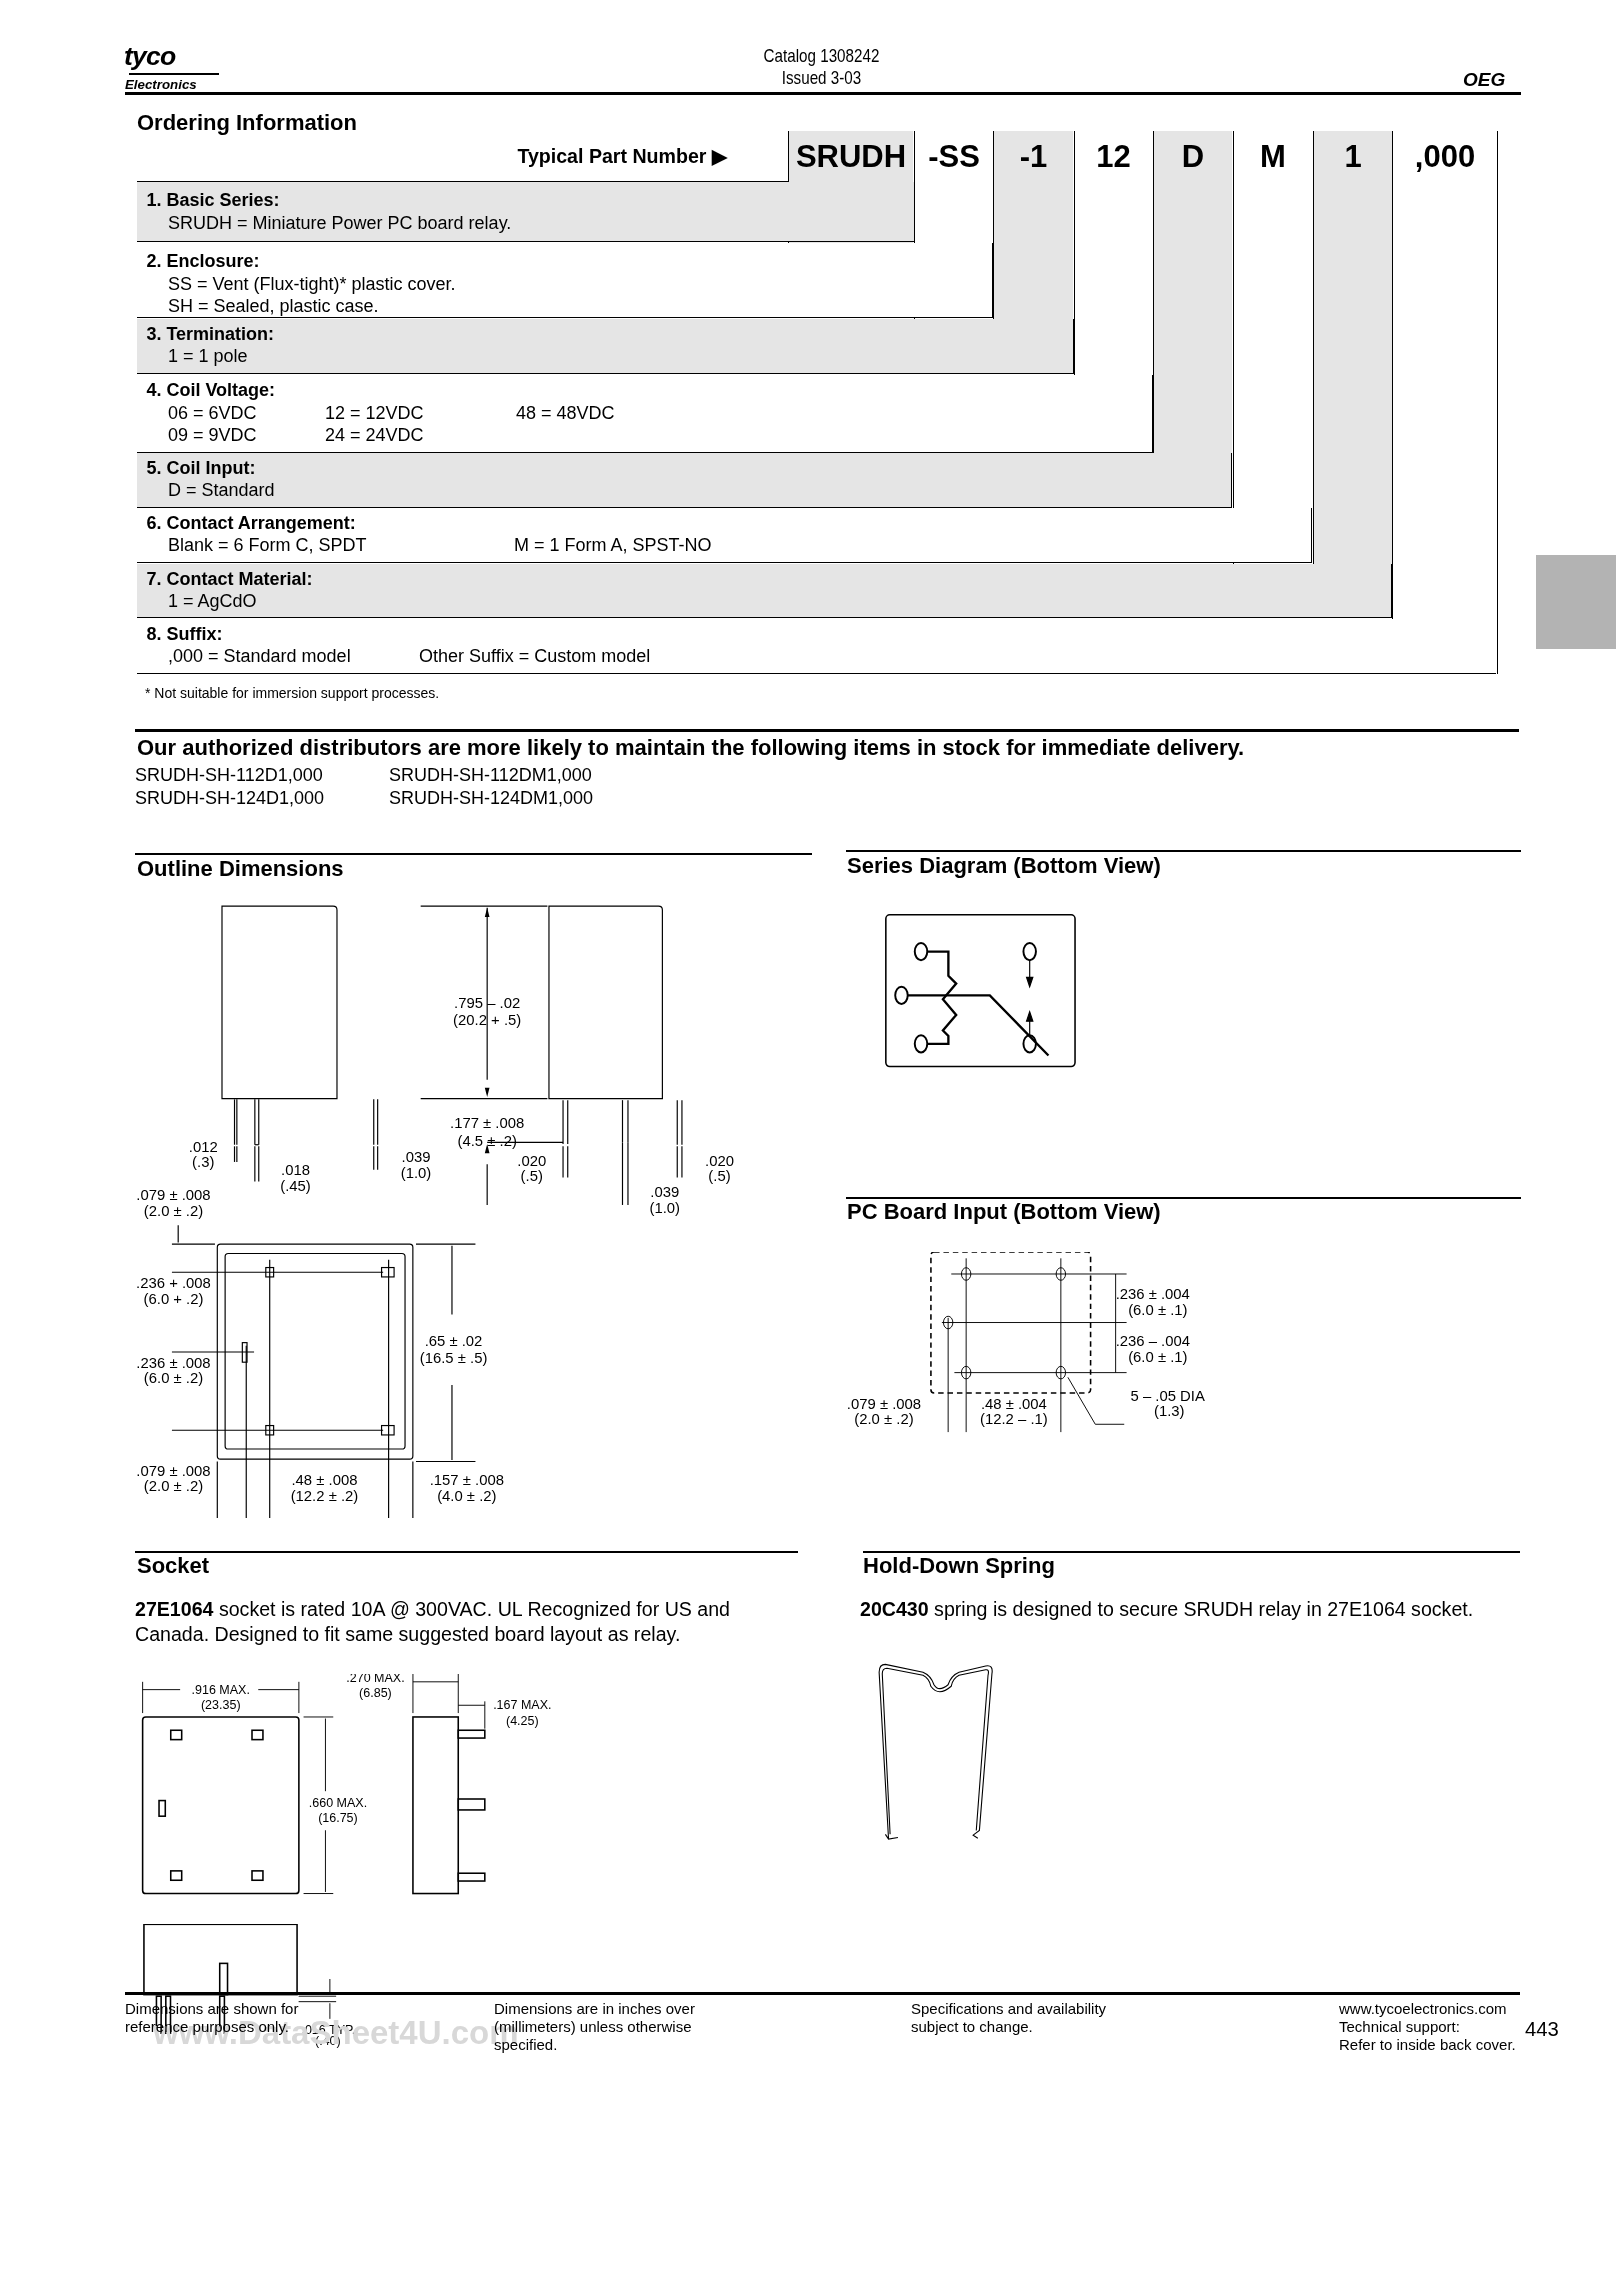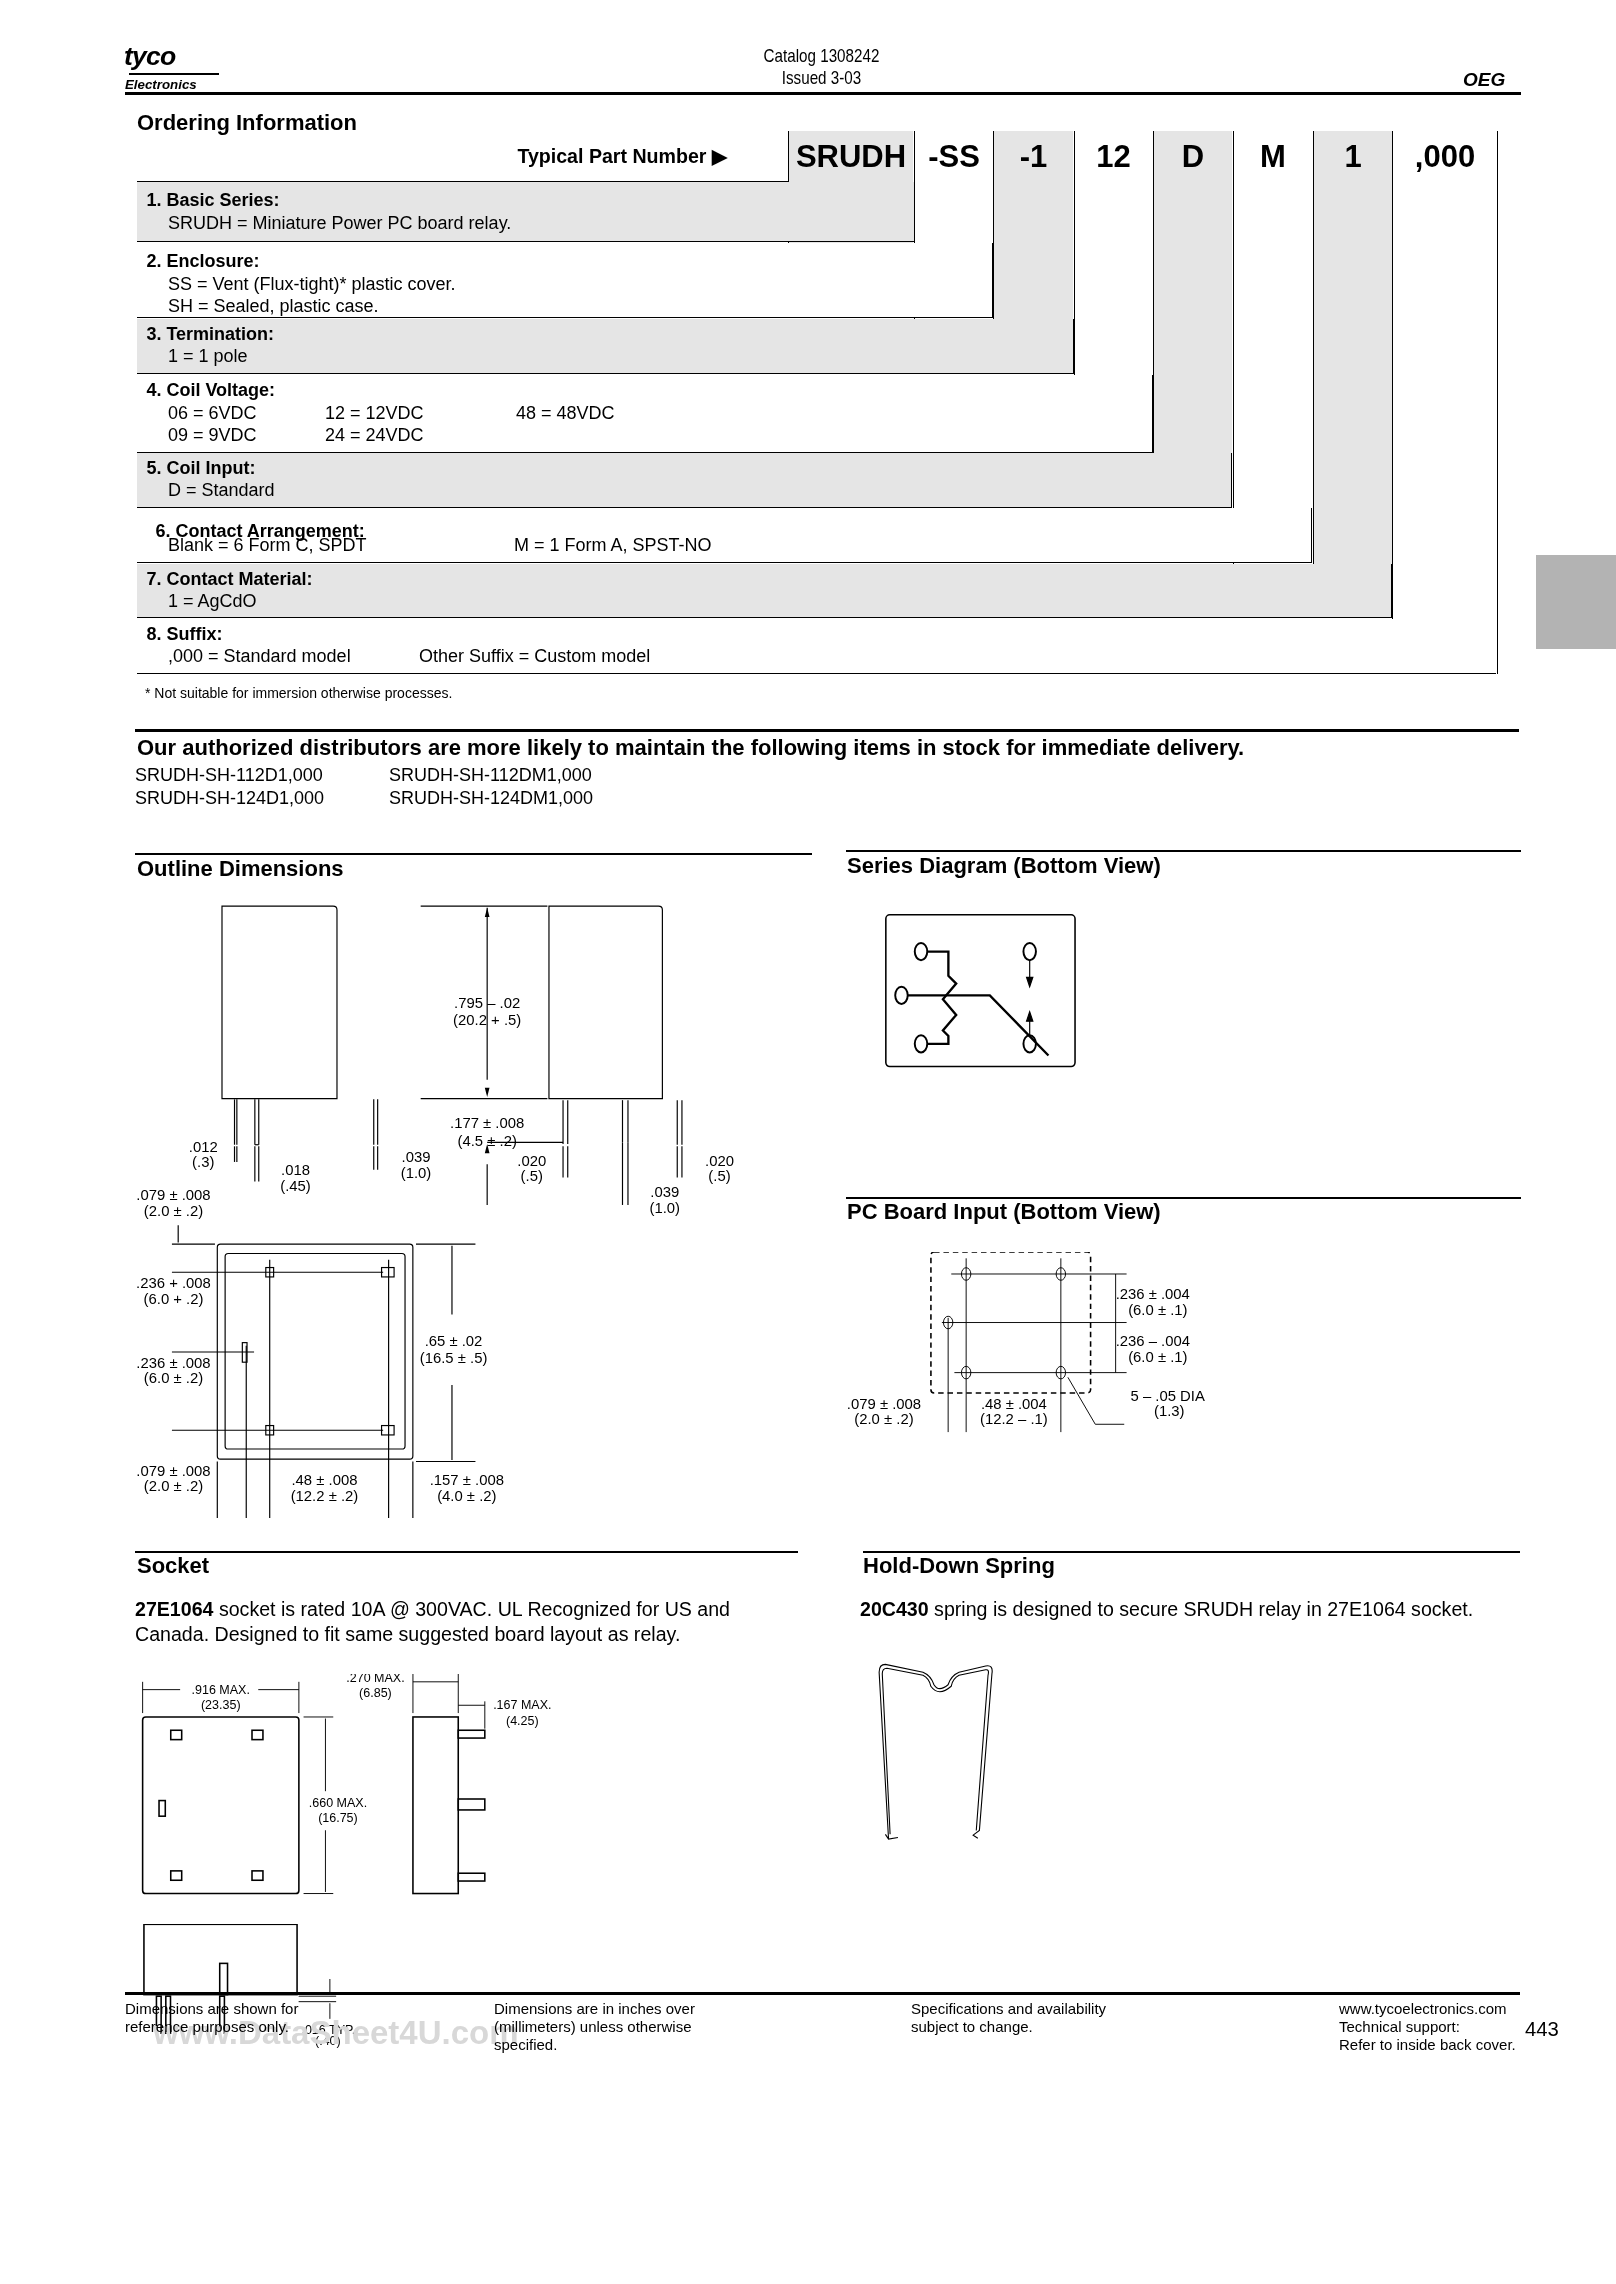--- a/index.html
+++ b/index.html
@@ -95,35 +95,35 @@
   <div class="val" style="left:188px;top:28px;">12 = 12VDC</div>
   <div class="val" style="left:379px;top:28px;">48 = 48VDC</div>
   <div class="val" style="left:31px;top:50px;">09 = 9VDC</div>
   <div class="val" style="left:188px;top:50px;">24 = 24VDC</div>
 </div>
 <div class="row grey" style="top:453px;width:1094px;height:54px;border-right:1.6px solid #000;">
   <div class="lbl" style="top:4.7px;">5. Coil Input:</div>
   <div class="val" style="left:31px;top:26.6px;">D = Standard</div>
 </div>
 <div class="row" style="top:508px;width:1174px;height:54px;border-right:1.6px solid #000;background:#fff;">
-  <div class="lbl" style="top:13px;margin-left:9px;">6. Contact Arrangement:</div>
+  <div class="lbl" style="top:5px;">6. Contact Arrangement:</div>
   <div class="val" style="left:31px;top:26.6px;">Blank = 6 Form C, SPDT</div>
   <div class="val" style="left:377px;top:26.6px;">M = 1 Form A, SPST-NO</div>
 </div>
 <div class="row grey" style="top:564px;width:1254px;height:53px;border-right:1.6px solid #000;">
   <div class="lbl" style="top:4.7px;">7. Contact Material:</div>
   <div class="val" style="left:31px;top:26.6px;">1 = AgCdO</div>
 </div>
 <div class="row" style="top:619px;width:1359px;height:54px;background:#fff;">
   <div class="lbl" style="top:4.7px;">8. Suffix:</div>
   <div class="val" style="left:31px;top:26.6px;">,000 = Standard model</div>
   <div class="val" style="left:282px;top:26.6px;">Other Suffix = Custom model</div>
 </div>
 
-<div class="abs footnote">* Not suitable for immersion otherwise processes.</div>
+<div class="abs footnote">* Not suitable for immersion support processes.</div>
 
 <div class="rule" style="left:135px;top:729px;width:1384px;height:3.1px;"></div>
 <div class="abs dist-h">Our authorized distributors are more likely to maintain the following items in stock for immediate delivery.</div>
 <div class="abs dist-item" style="left:135px;top:765px;text-align:center;">SRUDH-SH-112D1,000</div>
 <div class="abs dist-item" style="left:389px;top:765px;">SRUDH-SH-112DM1,000</div>
 <div class="abs dist-item" style="left:135px;top:788px;">SRUDH-SH-124D1,000</div>
 <div class="abs dist-item" style="left:389px;top:788px;">SRUDH-SH-124DM1,000</div>
 
 <div class="rule" style="left:135px;top:853px;width:677px;height:2.3px;"></div>
 <div class="abs sec-title" style="left:137px;top:856px;">Outline Dimensions</div>

